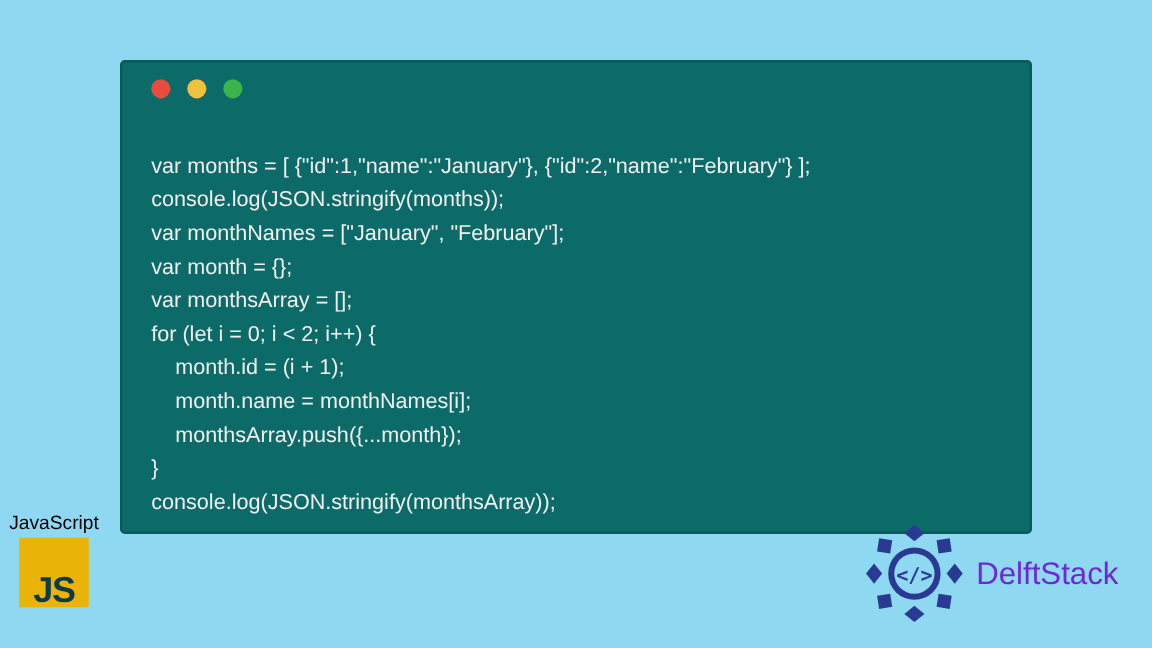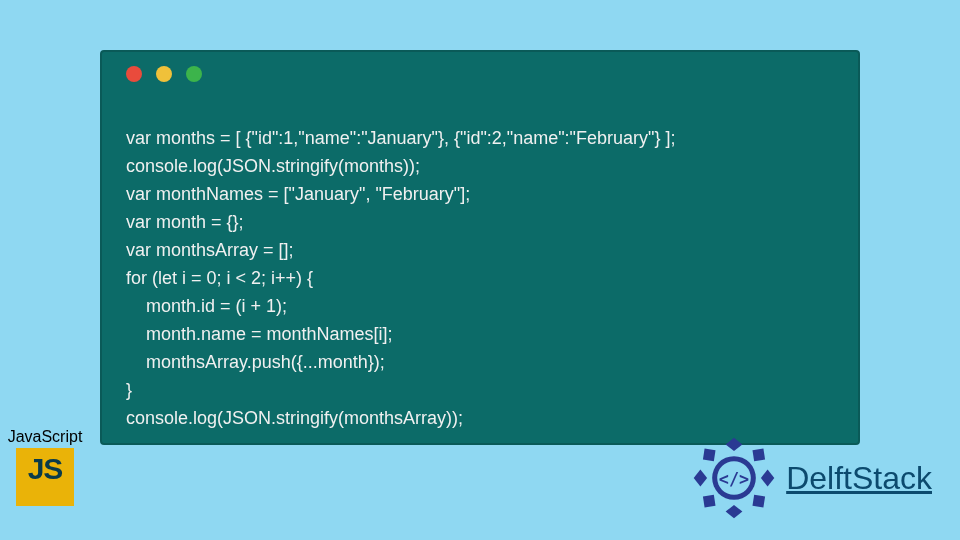--- a/index.html
+++ b/index.html
@@ -54,44 +54,43 @@
     color: #000;
     margin-bottom: 2px;
   }
   .js-badge .tile {
     width: 58px;
     height: 58px;
     margin: 0 auto;
     background: #eab308;
     position: relative;
     display: flex;
-    align-items: flex-start;
+    align-items: flex-end;
     justify-content: center;
   }
   .js-badge .tile-text {
     font-weight: 700;
     font-size: 30px;
     color: #0a3b4a;
     letter-spacing: -1px;
     transform: translateY(4px);
   }
   .delft {
     position: absolute;
     right: 28px;
     bottom: 20px;
     display: flex;
     align-items: center;
     gap: 10px;
   }
   .delft-text {
     font-family: "Trebuchet MS", Tahoma, sans-serif;
-    font-size: 32px;
-    color: #0c4a6e;
+    font-size: 26px;
+    color: #6d28d9;
     font-weight: 400;
-    text-decoration: underline;
   }
   .delft-logo {
     width: 84px;
     height: 84px;
     position: relative;
   }
   .delft-logo svg { width: 100%; height: 100%; display:block; }
 </style>
 </head>
 <body>

